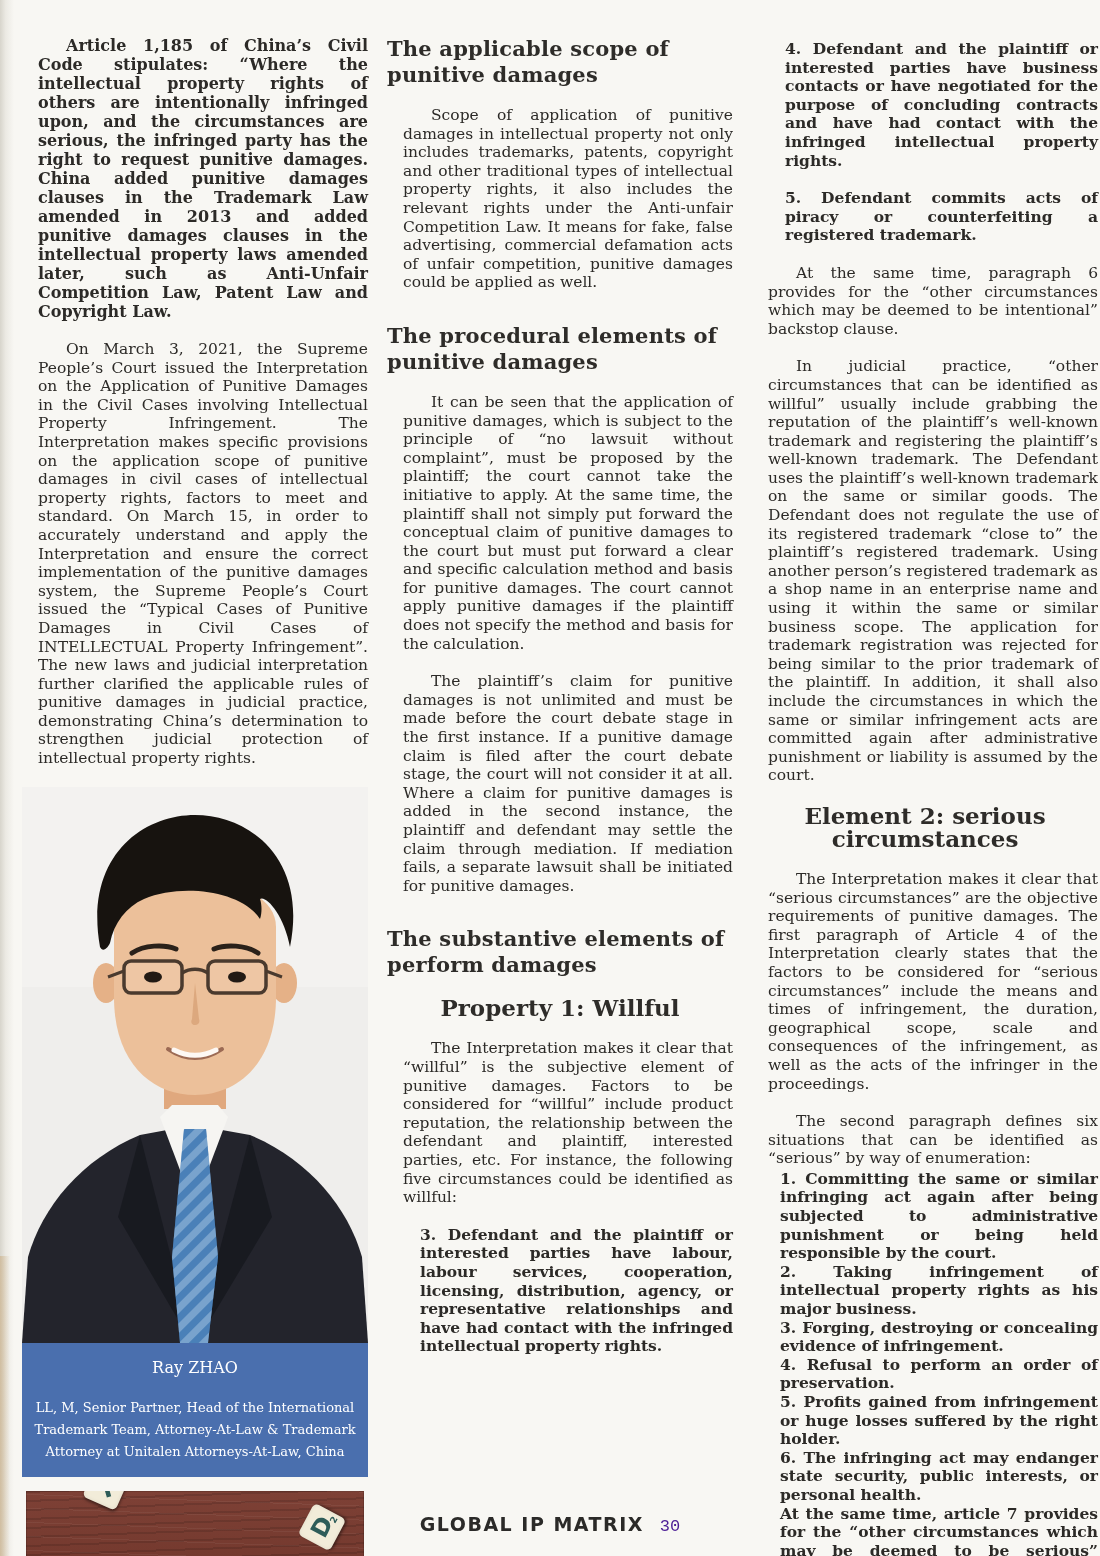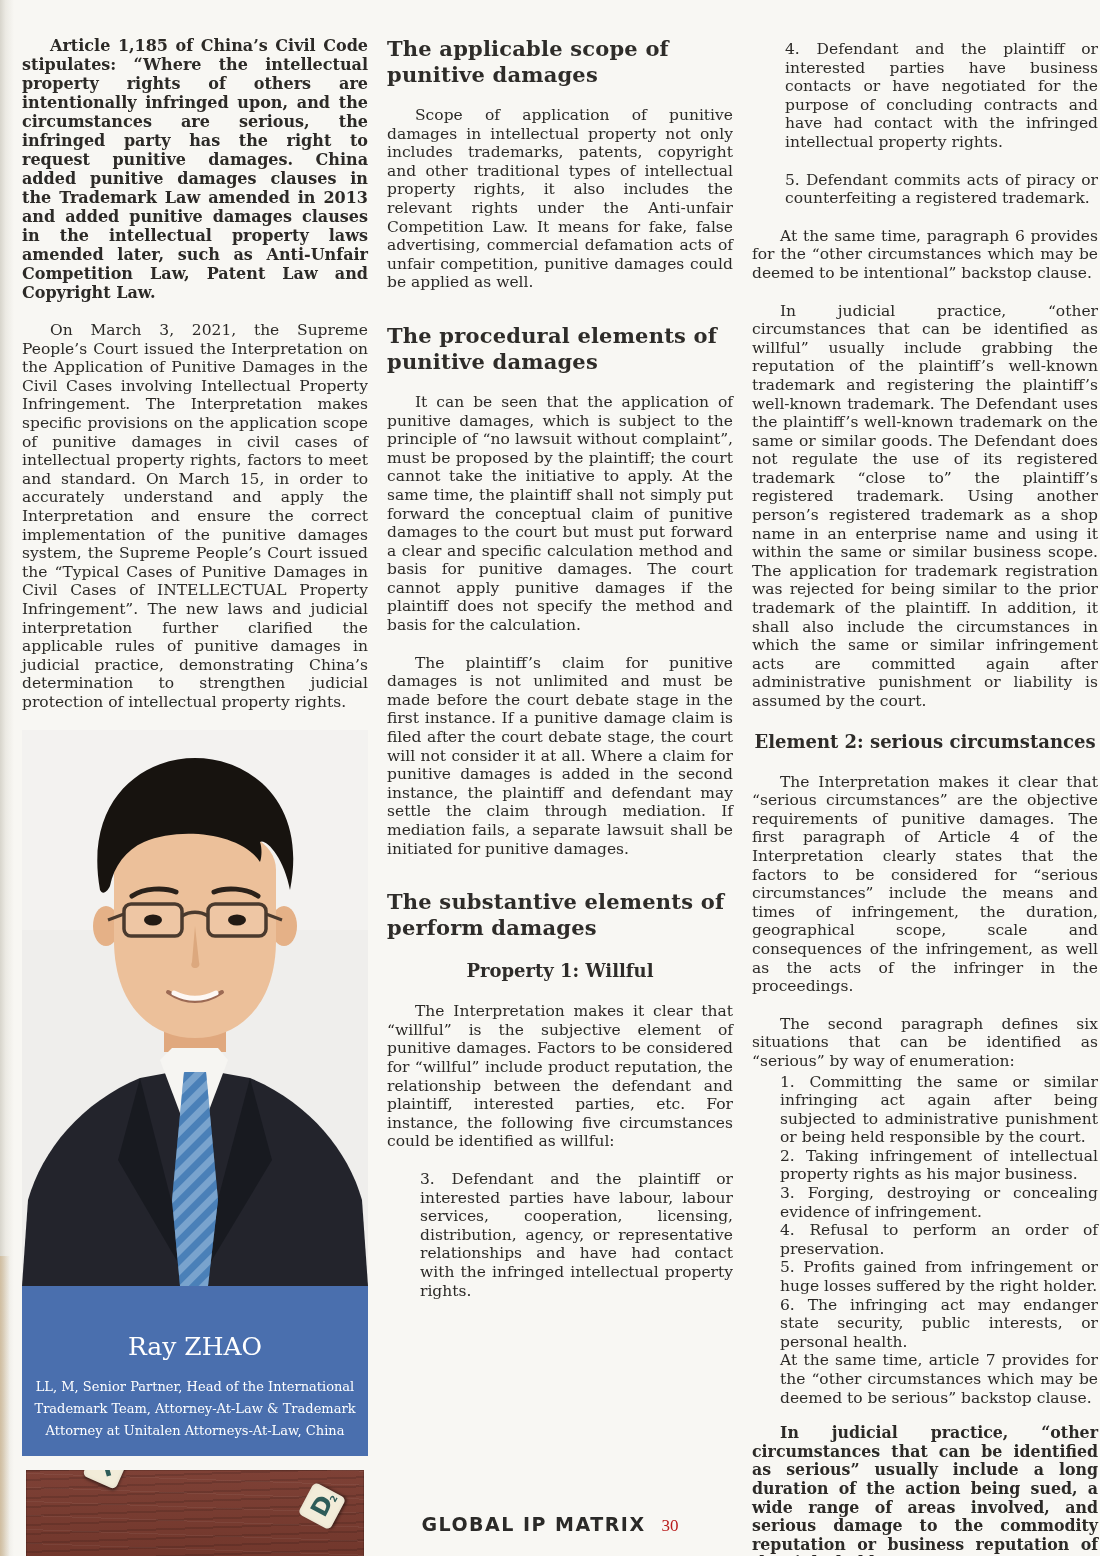--- a/index.html
+++ b/index.html
@@ -15,43 +15,43 @@
   }
   .scan-edge-bottom{
     position:absolute;left:0;bottom:0;width:10px;height:300px;
     background:linear-gradient(90deg,#cdb48e 0,rgba(248,247,243,0) 100%);
     opacity:.7;
   }
   .cols{
     position:relative;display:flex;gap:19px;padding:36px 10px 0 22px;
   }
   .col{width:346px;flex:0 0 346px;font-size:15.5px;line-height:18.6px;text-align:justify;}
-  .col p{margin:0 0 19px 0;text-indent:28px;}
+  .col p{margin:0 0 19px 16px;text-indent:28px;}
   .lead{font-weight:700;font-size:16px;line-height:19px;}
   h2.sec{
     font-size:21px;line-height:26px;margin:0 0 18px 0;color:#2e2c29;
     font-weight:700;text-align:left;letter-spacing:.2px;
   }
   h2.sec.mt{margin-top:31px;}
   h3.centered{
-    font-size:18px;line-height:23px;margin:6px 0 20px 0;color:#2e2c29;
+    font-size:23px;line-height:23px;margin:6px 0 20px 0;color:#2e2c29;
     font-weight:700;text-align:center;
   }
-  .num-list{margin:2px 0 0 33px;}
+  .num-list{margin:2px 0 0 33px;font-weight:bold;}
   .num-list .li{margin:0 0 19px 0;text-align:justify;}
   .num-list.tight .li{margin:0;}
   .endbold{font-weight:700;font-size:15.8px;}
   
   .portrait{margin-top:10px;width:346px;height:556px;display:block;background:#efeeec;}
   
   .caption{
     background:#4a6fae;color:#fff;text-align:center;
     padding:12px 10px 14px 10px;width:326px;
   }
-  .caption .name{font-size:25px;line-height:26px;margin-top:36px;}
+  .caption .name{font-size:16px;line-height:26px;}
   .caption .details{font-size:13px;line-height:22px;margin-top:16px;}
   
   .law-photo{
     position:relative;margin-top:14px;width:338px;height:228px;margin-left:4px;
     background:
       repeating-linear-gradient(178deg,rgba(0,0,0,.12) 0 2px,rgba(0,0,0,0) 2px 9px),
       repeating-linear-gradient(2deg,rgba(255,255,255,.05) 0 1px,rgba(0,0,0,0) 1px 14px),
       linear-gradient(180deg,#7e4136 0,#6f352a 45%,#7a4236 100%);
     overflow:hidden;box-shadow:inset 0 0 0 1px rgba(0,0,0,.15);
   }
@@ -66,21 +66,21 @@
   }
   
   .footer{
     position:absolute;left:50%;bottom:20px;transform:translateX(-50%);
     white-space:nowrap;display:flex;align-items:baseline;gap:16px;
   }
   .brand{
     font-family:"DejaVu Sans","Liberation Sans",sans-serif;font-weight:900;
     font-size:19px;letter-spacing:1.5px;color:#2b2a28;
   }
-  .pagenum{font-family:Liberation Serif, serif;font-size:17px;color:#b91c1c;}
+  .pagenum{font-family:Liberation Mono, monospace;font-size:17px;color:#4c1d95;}
 </style>
 </head>
 <body>
 
 <div class="page">
   <div class="scan-edge"></div>
   <div class="scan-edge-bottom"></div>
 
   <div class="cols">
 

